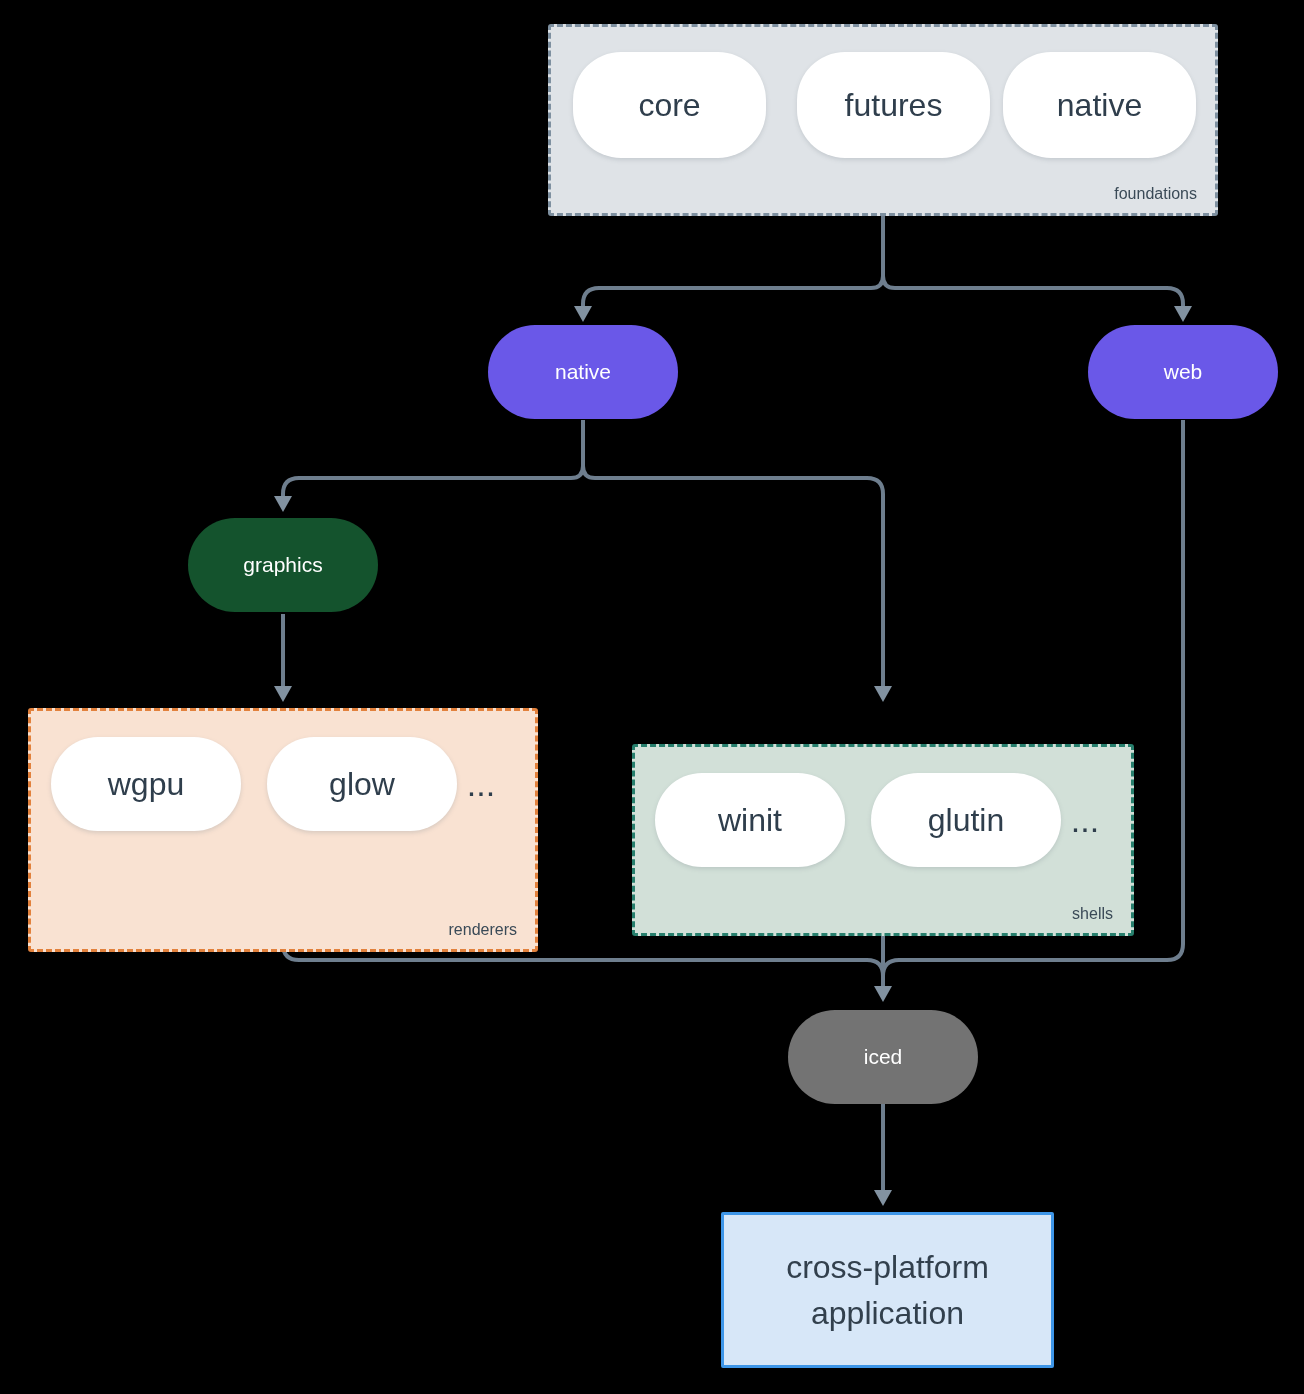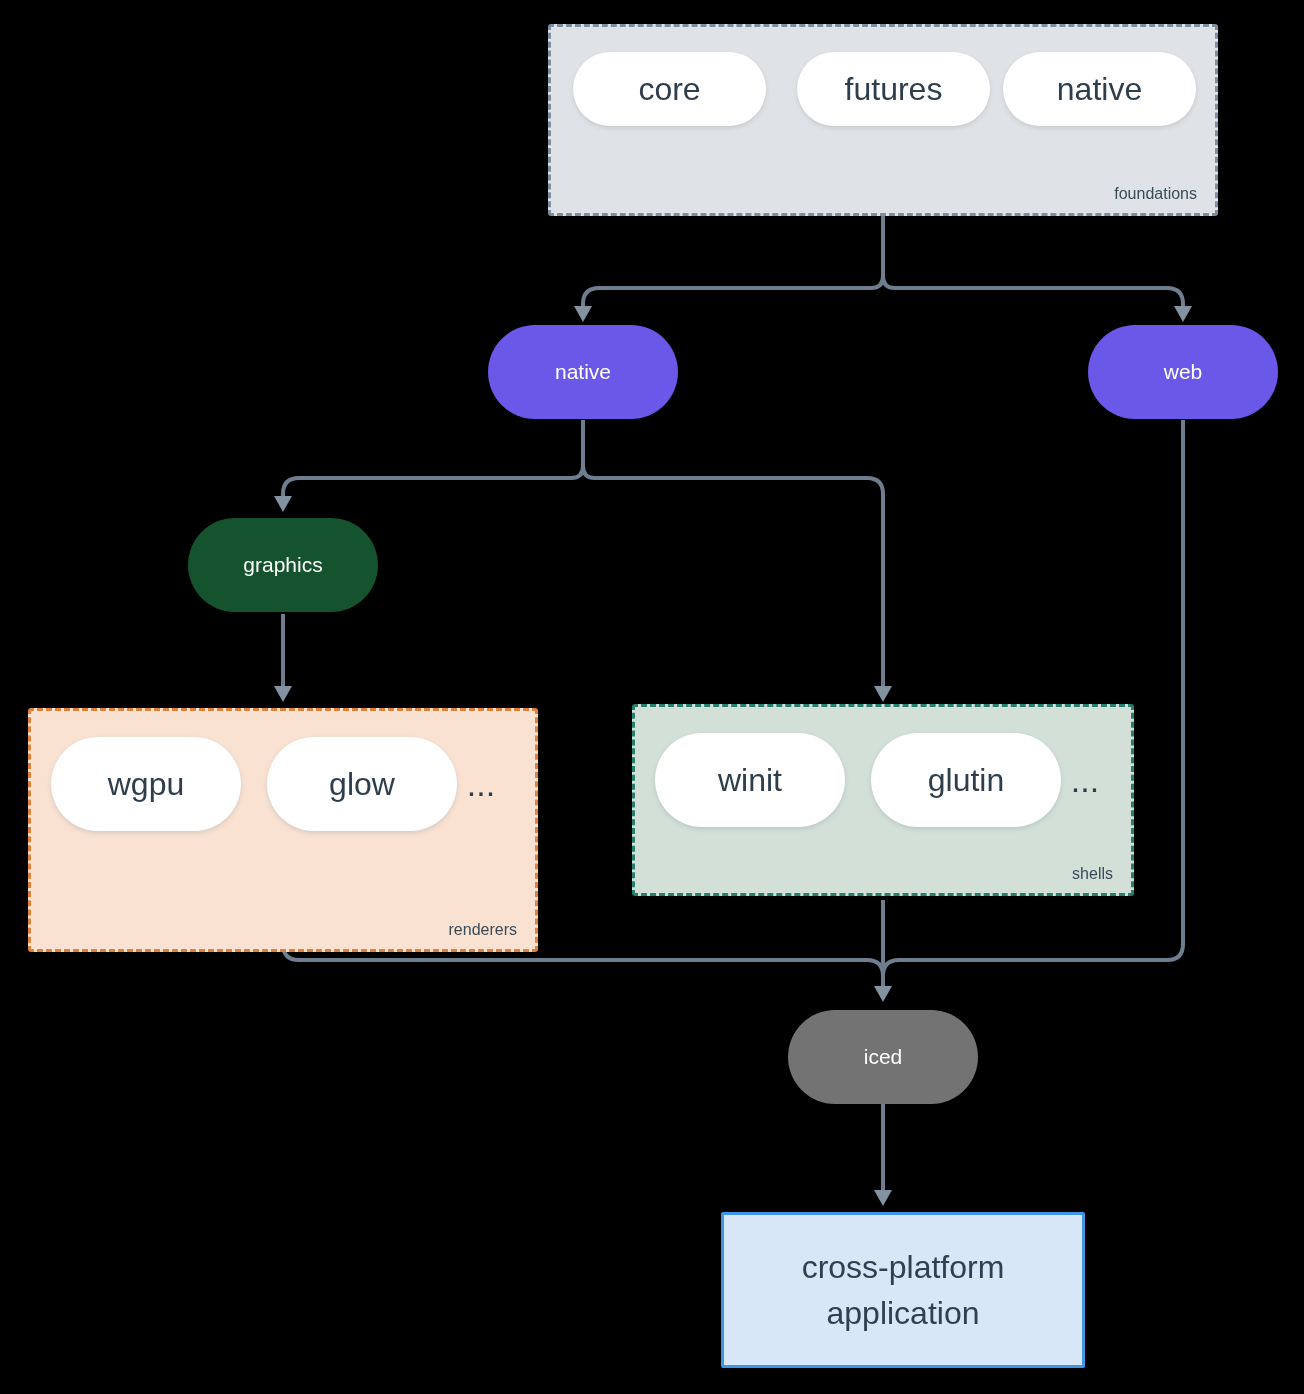--- a/index.html
+++ b/index.html
@@ -14,38 +14,38 @@
   .conn { fill:none; stroke:#6e7e8e; stroke-width:4; }
   .ahead { fill:#8292a1; stroke:none; }
 
   .group-box {
     position:absolute; z-index:2;
     border:3px dashed; border-radius:3px;
     box-sizing:border-box;
   }
   .group-foundations { left:548px; top:24px;  width:670px; height:192px; background:#dfe3e7; border-color:#7e90a0; }
   .group-renderers   { left:28px;  top:708px; width:510px; height:244px; background:#f9e2d2; border-color:#e2813c; }
-  .group-shells      { left:632px; top:704px; width:502px; height:192px; background:#d2e0d8; border-color:#277f6d; }
+  .group-shells      { left:632px; top:744px; width:502px; height:192px; background:#d2e0d8; border-color:#277f6d; }
 
   .group-label {
     position:absolute; right:18px; bottom:10px;
     font-size:16px; color:#3a4a57;
   }
 
   .pill {
     position:absolute;
     display:flex; align-items:center; justify-content:center;
     border-radius:48px;
     font-size:32px;
     box-sizing:border-box;
   }
   .pill-white { background:#ffffff; color:#2f3e4c; box-shadow:0 2px 4px rgba(120,130,140,0.25); }
 
   
-  .fp { top:25px; width:193px; height:74px;text-align:center; }
+  .fp { top:25px; width:193px; height:106px;text-align:center; }
   .fp-0 { left:22px; }
   .fp-1 { left:246px; }
   .fp-2 { left:452px; }
 
   
   .gp { top:26px; width:190px; height:94px; }
   .gp-0 { left:20px; }
   .gp-1 { left:236px; }
   .ellipsis {
     position:absolute; top:26px; height:94px; width:60px;
@@ -62,21 +62,21 @@
     border-radius:48px;
     font-size:21px; color:#ffffff;
   }
   .node-native   { left:488px;  top:325px;  background:#6a58e8; }
   .node-web      { left:1088px; top:325px;  background:#6a58e8;text-align:center; }
   .node-graphics { left:188px;  top:518px;  background:#14532d; }
   .node-iced     { left:788px;  top:1010px; background:#737373; }
 
   .app-box {
     position:absolute; z-index:3;
-    left:721px; top:1212px; width:364px; height:156px;
+    left:721px; top:1212px; width:333px; height:156px;
     background:#d7e7f8;
     border:3px solid #3e96e8;
     border-radius:2px;
     box-sizing:border-box;
     display:flex; flex-direction:column;
     align-items:center; justify-content:center;
     font-size:32px; line-height:46px; color:#32404d;
   }
 </style>
 </head>

